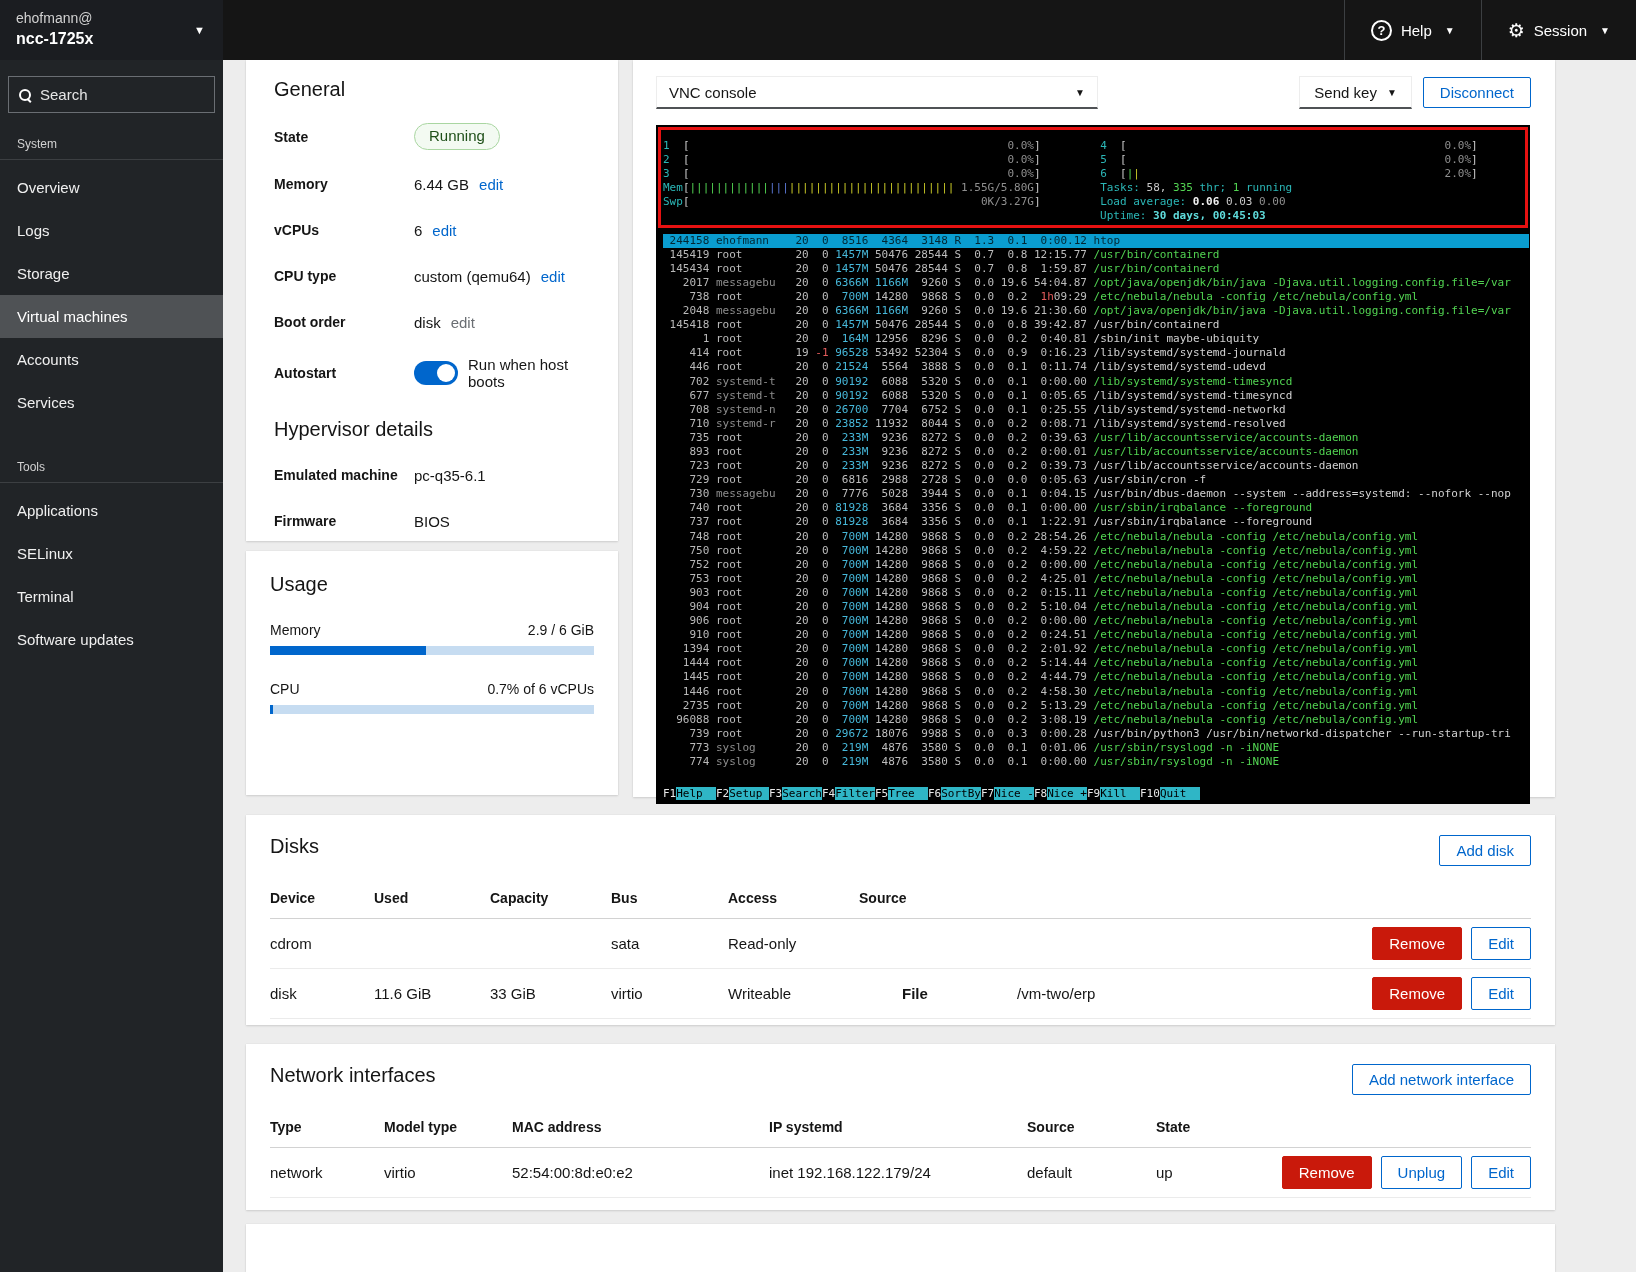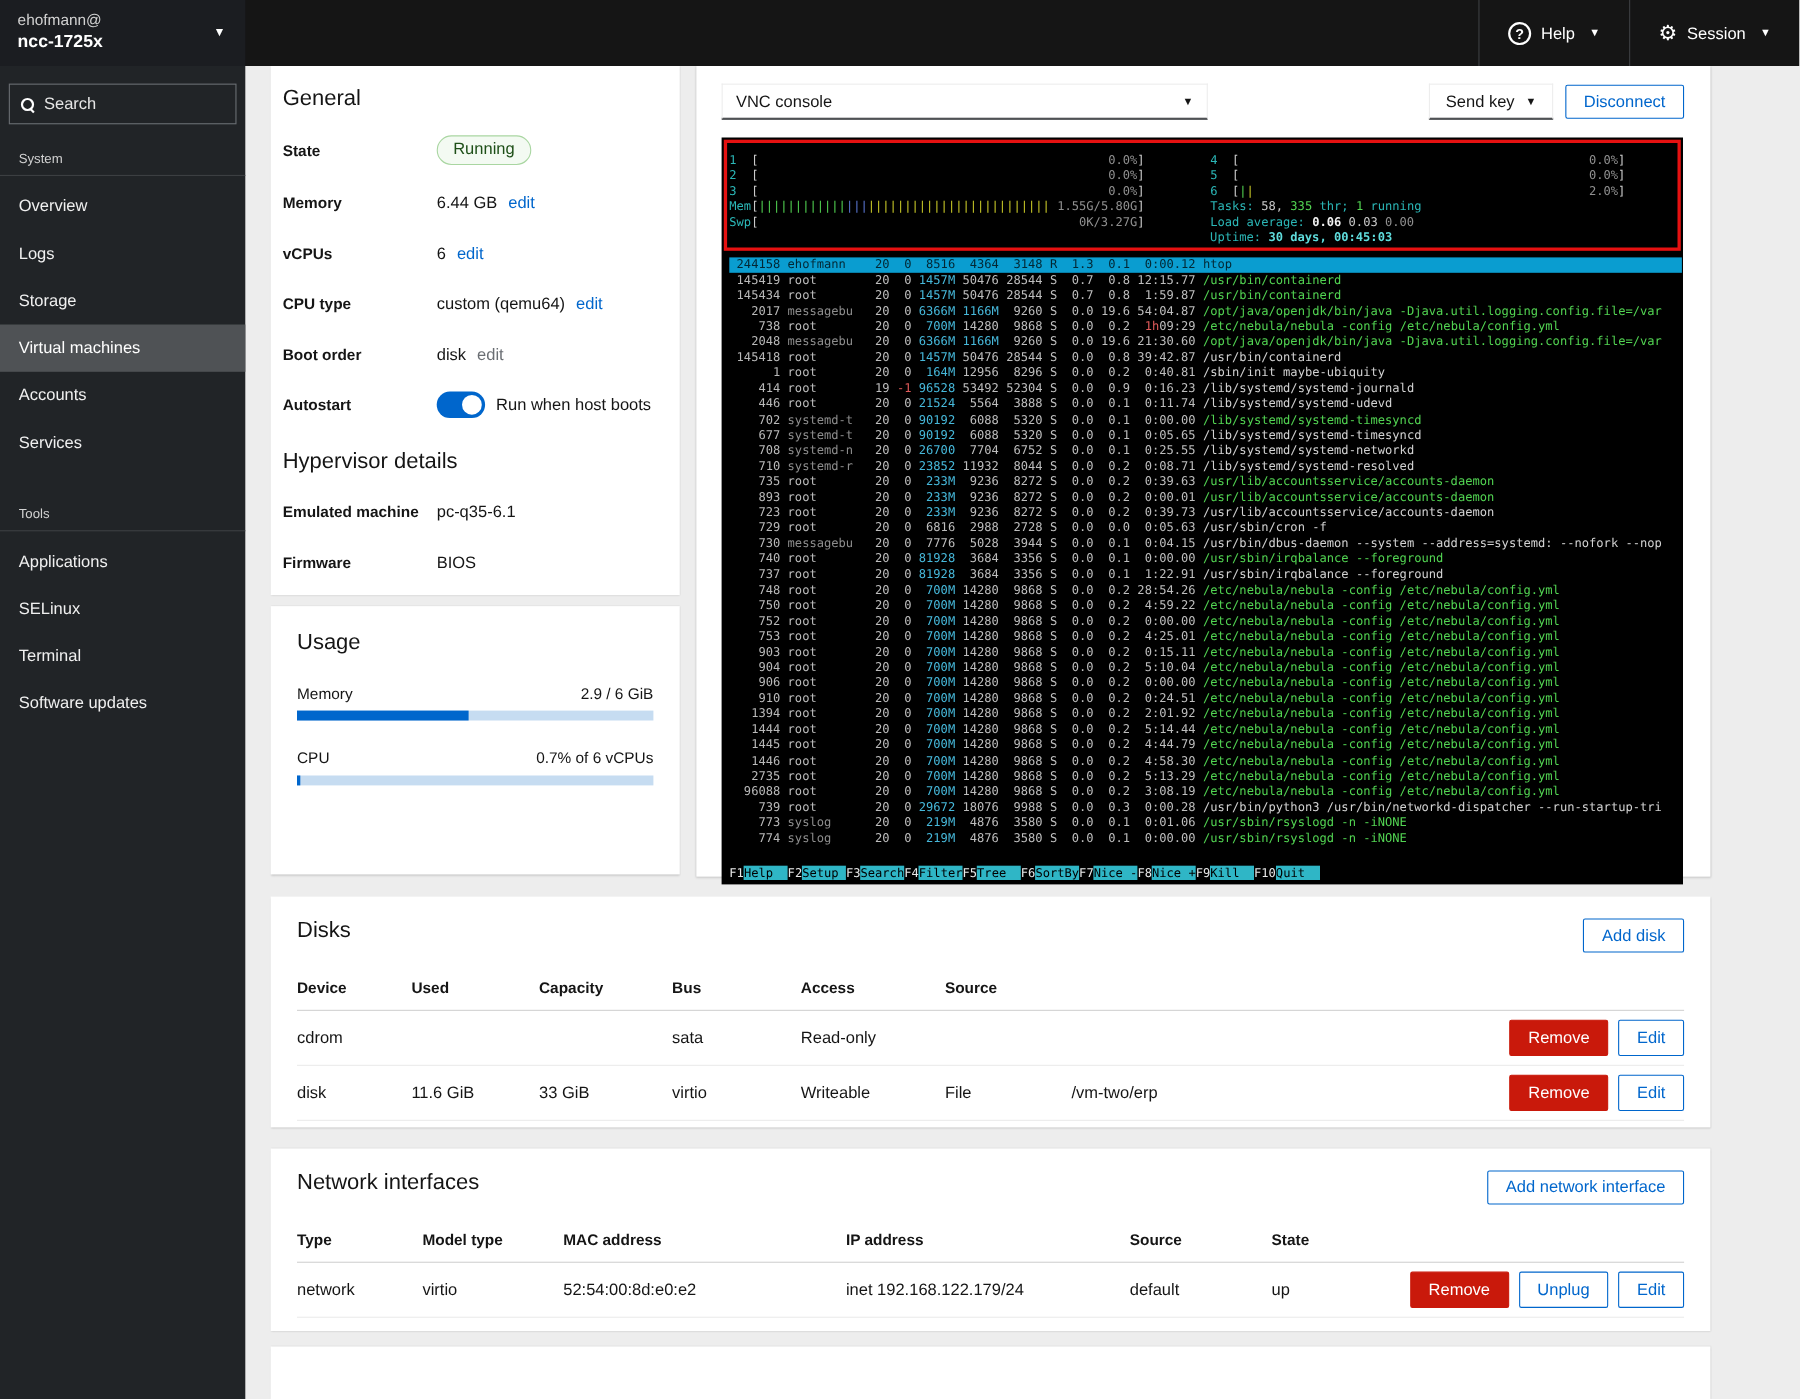--- a/index.html
+++ b/index.html
@@ -35,21 +35,21 @@
   .nav-gap { height:22px; }
 
   
   .main { position:absolute; left:223px; top:60px; width:1413px; height:1212px; padding:0 81px 0 23px; overflow:hidden; }
   .card { background:#fff; box-shadow:0 1px 2px rgba(3,3,3,.12), 0 0 1px rgba(3,3,3,.1); }
   .top-row { display:flex; gap:15px; align-items:flex-start; }
   .col-left { width:372px; flex:0 0 auto; }
   .col-right { flex:1; }
 
   
-  .general-card { height:481px; padding:18px 11px; }
+  .general-card { height:481px; padding:18px 28px; }
   .card-title { font-size:20px; font-weight:500; }
   .kv { display:flex; align-items:center; margin-top:22px; min-height:24px; }
   .kv .k { width:140px; flex:0 0 auto; font-size:14px; font-weight:bold; }
   .kv .v { font-size:15px; display:flex; align-items:center; gap:10px; }
   a.edit-link { color:#0066cc; text-decoration:none; font-size:15px; cursor:pointer; }
   a.edit-link.disabled { color:#6a6e73; cursor:default; }
   .pill-running { display:inline-block; border:1px solid #a9d6a1; background:#f3faf2; color:#1e4f18; border-radius:999px; padding:3px 14px 5px 14px; font-size:15px; }
   .toggle { width:44px; height:24px; border-radius:12px; background:#0066cc; position:relative; flex:0 0 auto; cursor:pointer; }
   .toggle .knob { position:absolute; right:3px; top:3px; width:18px; height:18px; border-radius:50%; background:#fff; }
   .sub-title { font-size:20px; font-weight:500; margin-top:28px; }
@@ -88,21 +88,21 @@
   
   .disks-card { margin-top:18px; padding:20px 24px 0 24px; height:210px; }
   .net-card { margin-top:19px; padding:20px 24px 0 24px; height:166px; }
   .card-head { display:flex; align-items:flex-start; justify-content:space-between; }
   .tbl { margin-top:16px; }
   .tbl-header { display:grid; align-items:center; font-size:14px; font-weight:bold; padding:8px 0 12px 0; border-bottom:1px solid #d2d2d2; }
   .tbl-row { display:grid; align-items:center; font-size:15px; border-bottom:1px solid #ebebeb; min-height:50px; }
   .disks-grid { grid-template-columns:104px 116px 121px 117px 131px 1fr 170px; }
   .net-grid { grid-template-columns:114px 128px 257px 258px 129px 1fr 260px; }
   .row-actions { display:flex; justify-content:flex-end; gap:9px; }
-  .src-label { font-weight:normal; display:inline-block; width:115px; }
+  .src-label { font-weight:bold; display:inline-block; width:115px;margin-left:43px; }
   .stub-card { margin-top:14px; height:48px; }
 </style>
 </head>
 <body>
 
 <div id="app">
 
   <div class="masthead">
     <div class="brand">
       <div class="user">ehofmann@</div>
@@ -356,21 +356,21 @@
     <div class="card net-card">
       <div class="card-head">
         <div class="card-title">Network interfaces</div>
         <button class="btn btn-outline">Add network interface</button>
       </div>
       <div class="tbl">
         <div class="tbl-header net-grid" id="net-header">
             <span>Type</span>
             <span>Model type</span>
             <span>MAC address</span>
-            <span>IP address</span>
+            <span>IP systemd</span>
             <span>Source</span>
             <span>State</span>
             <span></span>
           </div>
         <div id="net-rows">
             <div class="tbl-row net-grid">
               <span>network</span>
               <span>virtio</span>
               <span>52:54:00:8d:e0:e2</span>
               <span>inet 192.168.122.179/24</span>

